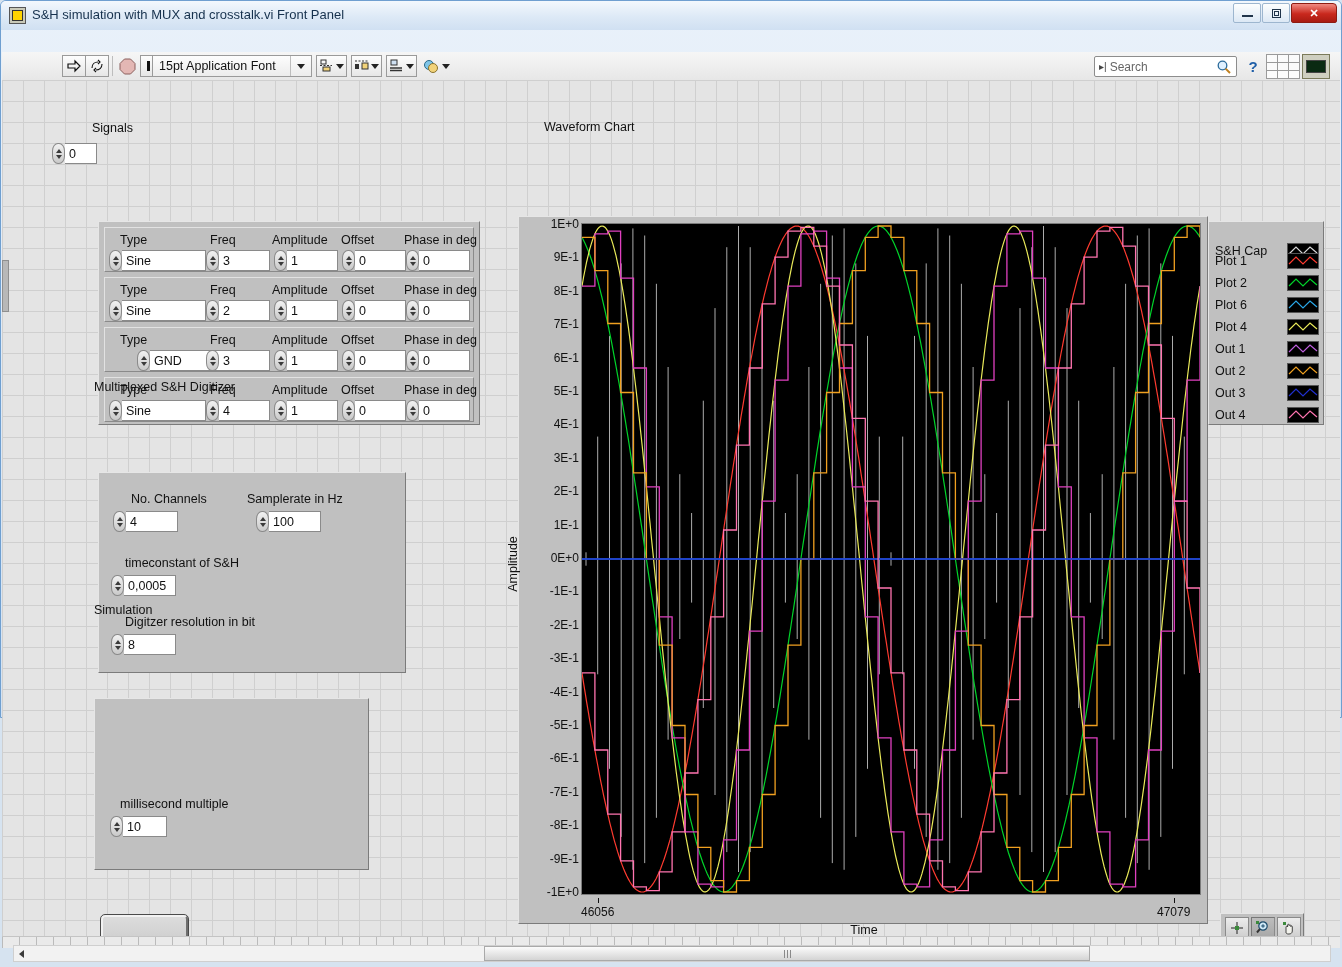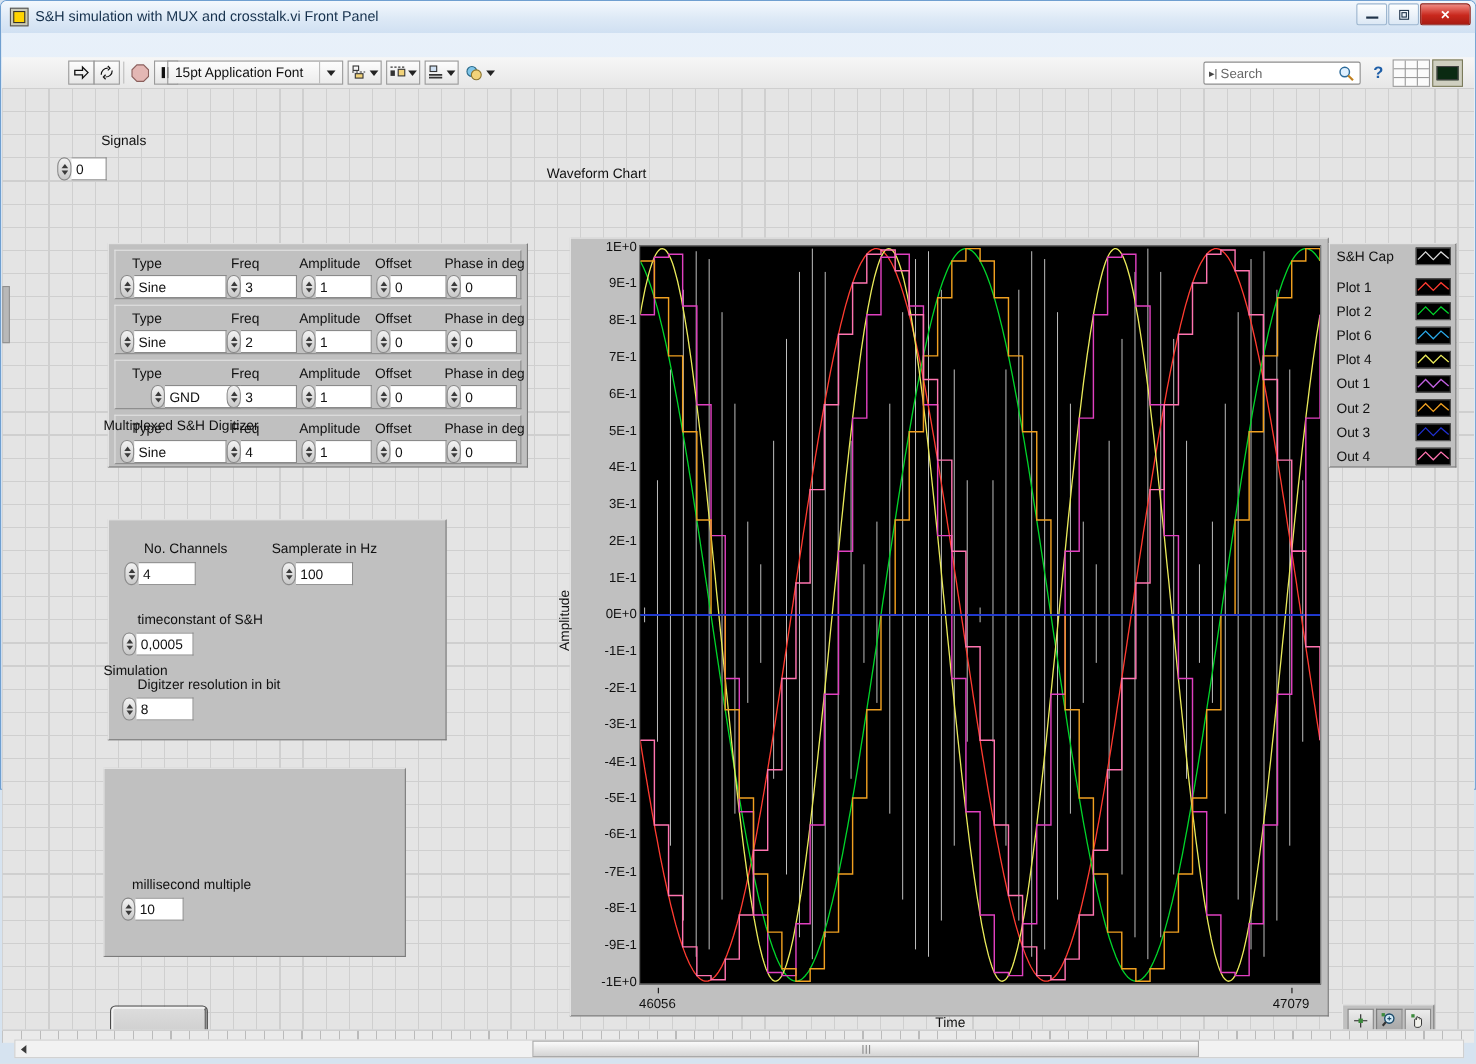--- a/index.html
+++ b/index.html
@@ -537,21 +537,21 @@
             <i class="dn"></i>
           </div>
         <div class="num" style="width:44px;">10</div>
       </div>
     </div>
 
     <div id="stop-button">
       
     </div>
 
-    <div class="lv-label" style="position:absolute;left:495px;top:40px;margin-top:31px;">Waveform Chart</div>
+    <div class="lv-label" style="position:absolute;left:542px;top:40px;">Waveform Chart</div>
     <div class="frame" id="chart-frame">
       <div class="ylabel">Amplitude</div>
       <div class="yaxis" id="y-axis">
           <div class="ytick" style="top: 7px;">1E+0</div>
           <div class="ytick" style="top: 40.4px;">9E-1</div>
           <div class="ytick" style="top: 73.8px;">8E-1</div>
           <div class="ytick" style="top: 107.2px;">7E-1</div>
           <div class="ytick" style="top: 140.6px;">6E-1</div>
           <div class="ytick" style="top: 174px;">5E-1</div>
           <div class="ytick" style="top: 207.4px;">4E-1</div>
@@ -635,21 +635,21 @@
             <polyline points="0,335.0 618,335.0" fill="none" stroke="#2030d0" stroke-width="1.6"></polyline>
             <polyline points="0.0,448.9 12.9,448.9 12.9,526.0 25.8,526.0 25.8,590.1 38.6,590.1 38.6,636.8 51.5,636.8 51.5,662.9 64.4,662.9 64.4,666.7 77.3,666.7 77.3,647.9 90.1,647.9 90.1,607.8 103.0,607.8 103.0,549.0 115.9,549.0 115.9,475.7 128.8,475.7 128.8,392.8 141.6,392.8 141.6,306.0 154.5,306.0 154.5,221.1 167.4,221.1 167.4,144.0 180.3,144.0 180.3,79.9 193.1,79.9 193.1,33.2 206.0,33.2 206.0,7.1 218.9,7.1 218.9,3.3 231.8,3.3 231.8,22.1 244.6,22.1 244.6,62.2 257.5,62.2 257.5,121.0 270.4,121.0 270.4,194.3 283.3,194.3 283.3,277.2 296.1,277.2 296.1,364.0 309.0,364.0 309.0,448.9 321.9,448.9 321.9,526.0 334.8,526.0 334.8,590.1 347.6,590.1 347.6,636.8 360.5,636.8 360.5,662.9 373.4,662.9 373.4,666.7 386.3,666.7 386.3,647.9 399.1,647.9 399.1,607.8 412.0,607.8 412.0,549.0 424.9,549.0 424.9,475.7 437.8,475.7 437.8,392.8 450.6,392.8 450.6,306.0 463.5,306.0 463.5,221.1 476.4,221.1 476.4,144.0 489.3,144.0 489.3,79.9 502.1,79.9 502.1,33.2 515.0,33.2 515.0,7.1 527.9,7.1 527.9,3.3 540.8,3.3 540.8,22.1 553.6,22.1 553.6,62.2 566.5,62.2 566.5,121.0 579.4,121.0 579.4,194.3 592.3,194.3 592.3,277.2 605.1,277.2 605.1,364.0 618.0,364.0 618.0,448.9 618.0,448.9" fill="none" stroke="#ff74b0" stroke-width="1.3"></polyline>
           </svg>
       </div>
       <div class="xtick" id="x-tick-min" style="left:62px;">46056</div>
       <div class="xtick" id="x-tick-max" style="left:638px;">47079</div>
       <div class="xlabel">Time</div>
     </div>
 
     <div class="frame" id="chart-legend">
-        <div class="leg-row" style="top: 0;">
+        <div class="leg-row" style="top: 18px;">
           <span class="leg-name">S&amp;H Cap</span>
           <span class="leg-swatch"><svg width="30" height="14" viewBox="0 0 30 14">
               <polyline points="1,10 8,3 15,10 22,3 29,9" fill="none" stroke="#d8d8d8" stroke-width="1.2"></polyline>
             </svg></span>
         </div>
         <div class="leg-row" style="top: 28px;">
           <span class="leg-name">Plot 1</span>
           <span class="leg-swatch"><svg width="30" height="14" viewBox="0 0 30 14">
               <polyline points="1,10 8,3 15,10 22,3 29,9" fill="none" stroke="#ff3b30" stroke-width="1.2"></polyline>
             </svg></span>

